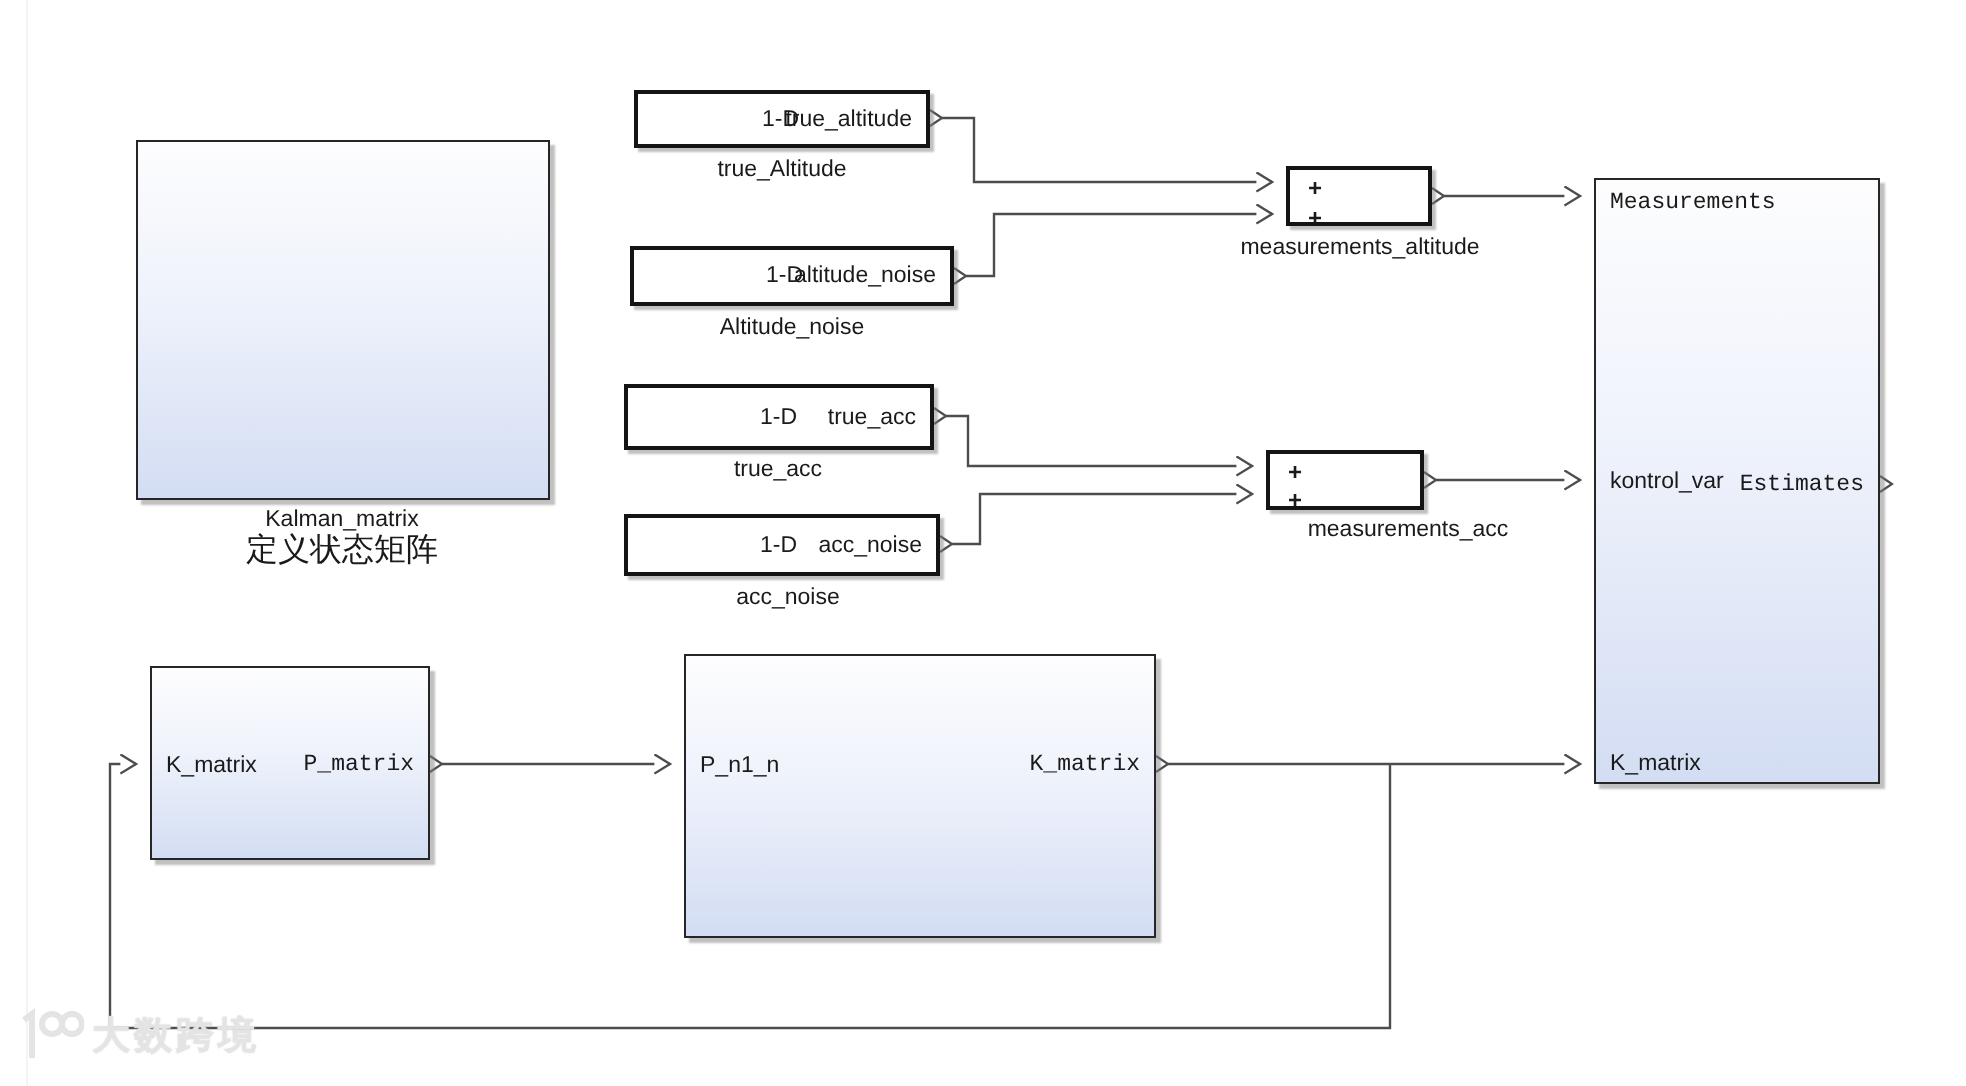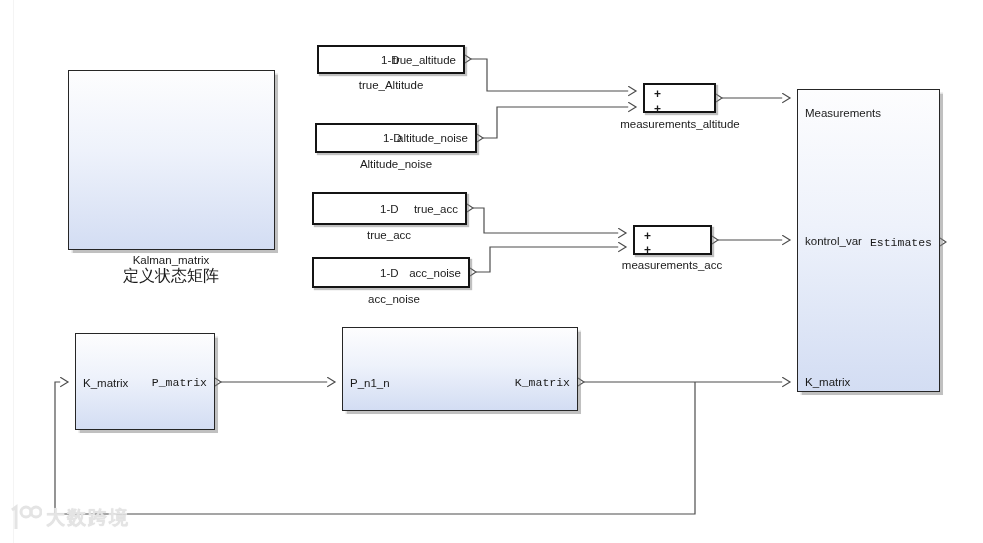--- a/index.html
+++ b/index.html
@@ -101,36 +101,36 @@
     <span class="plus" style="top:24px;">+</span>
   </div>
   <div class="lbl" style="left:680px;top:116px;">
     <div>measurements_altitude</div>
   </div>
 
   <div class="block plain" style="left:633px;top:225px;width:79px;height:30px;">
     <span class="plus" style="top:9px;">+</span>
     <span class="plus" style="top:23px;">+</span>
   </div>
-  <div class="lbl" style="left:672px;top:257px;">
+  <div class="lbl" style="left:704px;top:257px;">
     <div>measurements_acc</div>
   </div>
 
   <div class="block subsys" style="left:75px;top:333px;width:140px;height:97px;">
     <span class="ptxt pl-left" style="top:49px;">K_matrix</span>
     <span class="ptxt pl-right" style="top:49px;">P_matrix</span>
   </div>
 
-  <div class="block subsys" style="left:342px;top:327px;width:236px;height:84px;">
+  <div class="block subsys" style="left:342px;top:327px;width:236px;height:142px;">
     <span class="ptxt pl-left" style="top:55px;">P_n1_n</span>
     <span class="ptxt pl-right" style="top:55px;">K_matrix</span>
   </div>
 
   <div class="block subsys" style="left:797px;top:89px;width:143px;height:303px;">
-    <span class="ptxt pl-left" style="top:23px;">Measurements</span>
+    <span class="ptxt pl-left" style="top:12px;font-family:Liberation Mono, monospace;">Measurements</span>
     <span class="ptxt pl-left" style="top:151px;">kontrol_var</span>
     <span class="ptxt pl-right" style="top:153px;">Estimates</span>
     <span class="ptxt pl-left" style="top:292px;">K_matrix</span>
   </div>
 
   <div class="wm">
     <svg width="36" height="30" viewBox="0 0 36 30">
       <g stroke="#e4e4e4" stroke-width="3" fill="none">
         <path d="M6,7 L10,4 L10,26"></path>
         <circle cx="20" cy="9" r="5"></circle>

